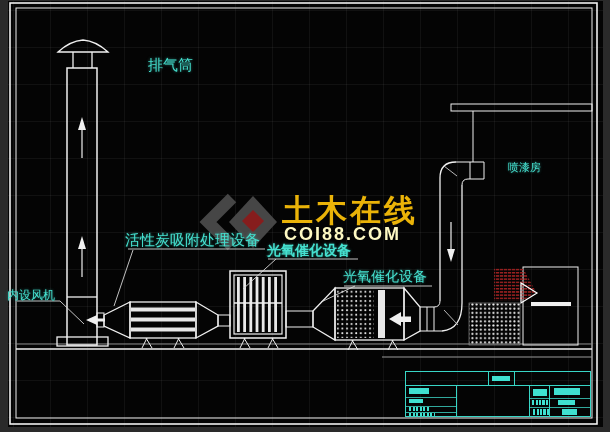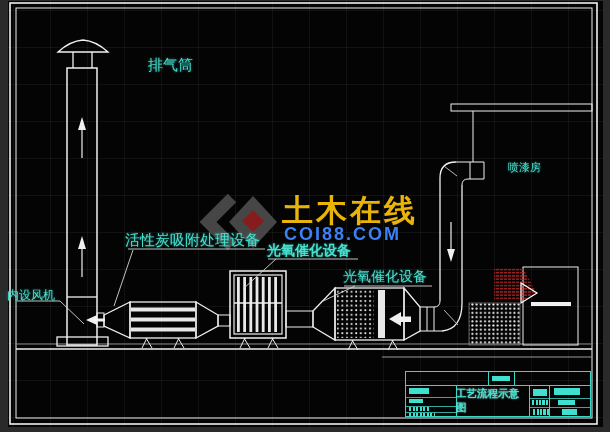--- a/index.html
+++ b/index.html
@@ -8,21 +8,21 @@
   .sheet{position:absolute;left:8px;top:1px;right:7px;bottom:5px;background:#040404;
     background-image:
       linear-gradient(rgba(255,255,255,0.05) 1px, transparent 1px),
       linear-gradient(90deg, rgba(255,255,255,0.05) 1px, transparent 1px);
     background-size:37px 37px;background-position:5px 9px;}
   svg.art{position:absolute;left:0;top:0;z-index:3;}
   .wm{position:absolute;z-index:2;opacity:.95;}
   .wm-brand{position:absolute;left:282px;top:190px;font-size:31px;font-weight:bold;
     color:#eab308;letter-spacing:3px;z-index:2;}
   .wm-domain{position:absolute;left:284px;top:224px;font-size:18px;font-weight:bold;
-    color:#3b82f6;letter-spacing:2px;z-index:2;}
+    color:#fef9c3;letter-spacing:2px;z-index:2;}
   .lbl{position:absolute;z-index:4;color:#45e0cf;white-space:nowrap;
     text-shadow:0 0 3px rgba(69,224,207,.55);}
   .lbl-paiqitong{left:103px;top:56px;font-size:15px;margin-left:45px;}
   .lbl-neishe{left:7px;top:287px;font-size:12px;}
   .lbl-huoxingtan{left:125px;top:231px;font-size:15px;}
   .lbl-guangyang{left:267px;top:242px;font-size:14px;font-weight:bold;}
   .lbl-kelie{left:343px;top:268px;font-size:14px;}
   .lbl-penqifang{left:508px;top:160px;font-size:11px;}
   
   .tb{position:absolute;left:405px;top:371px;width:186px;height:46px;z-index:4;
@@ -201,15 +201,14 @@
     <div class="blob" style="left:3px;top:16px;width:20px;height:6px;"></div>
     <div class="blob" style="left:3px;top:27px;width:14px;height:4px;"></div>
     <div class="blob striped" style="left:3px;top:35px;width:20px;height:4px;"></div>
     <div class="blob striped" style="left:3px;top:41px;width:26px;height:3px;"></div>
     <div class="blob" style="left:127px;top:17px;width:14px;height:7px;"></div>
     <div class="blob striped" style="left:126px;top:28px;width:16px;height:5px;"></div>
     <div class="blob striped" style="left:127px;top:37px;width:16px;height:6px;"></div>
     <div class="blob" style="left:148px;top:16px;width:26px;height:7px;"></div>
     <div class="blob" style="left:152px;top:28px;width:17px;height:5px;"></div>
     <div class="blob" style="left:156px;top:37px;width:15px;height:6px;"></div>
-    <div class="tb-title">工艺流程示意图</div>
   </div>
 </div>
 
 </body></html>

